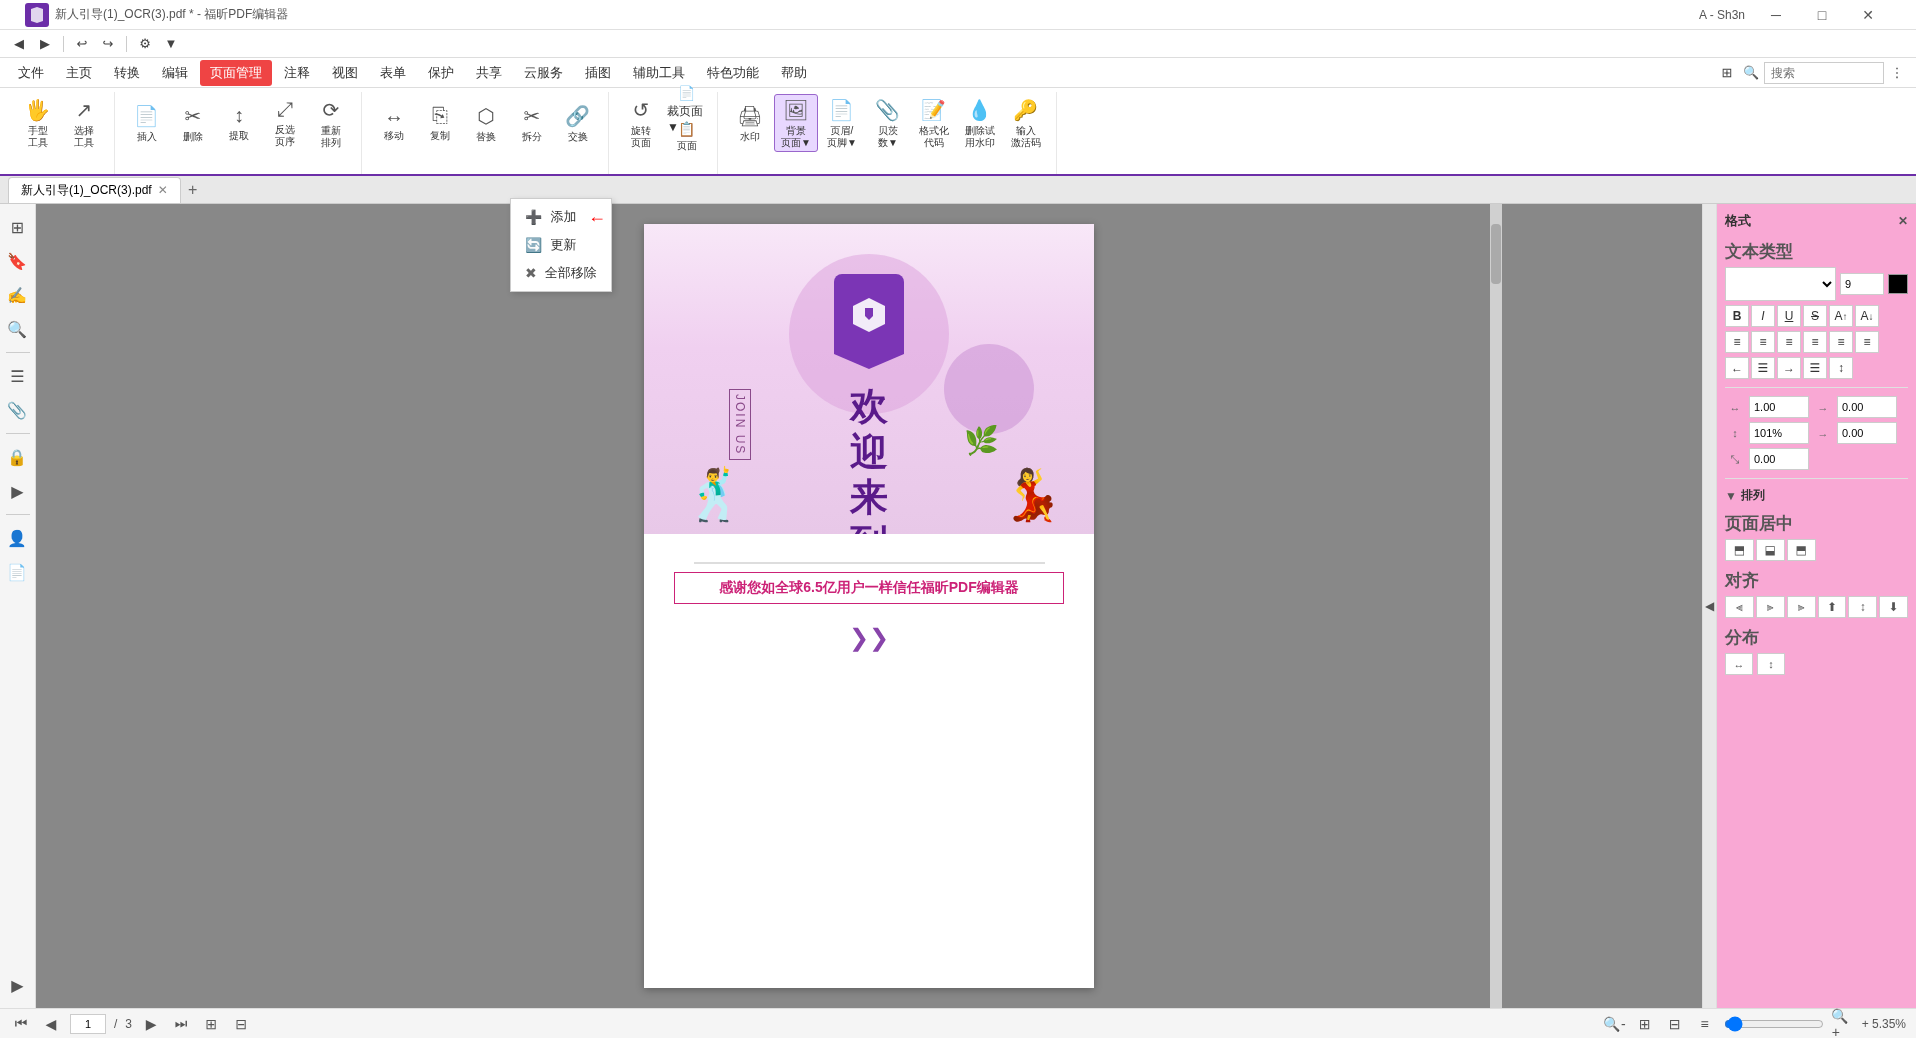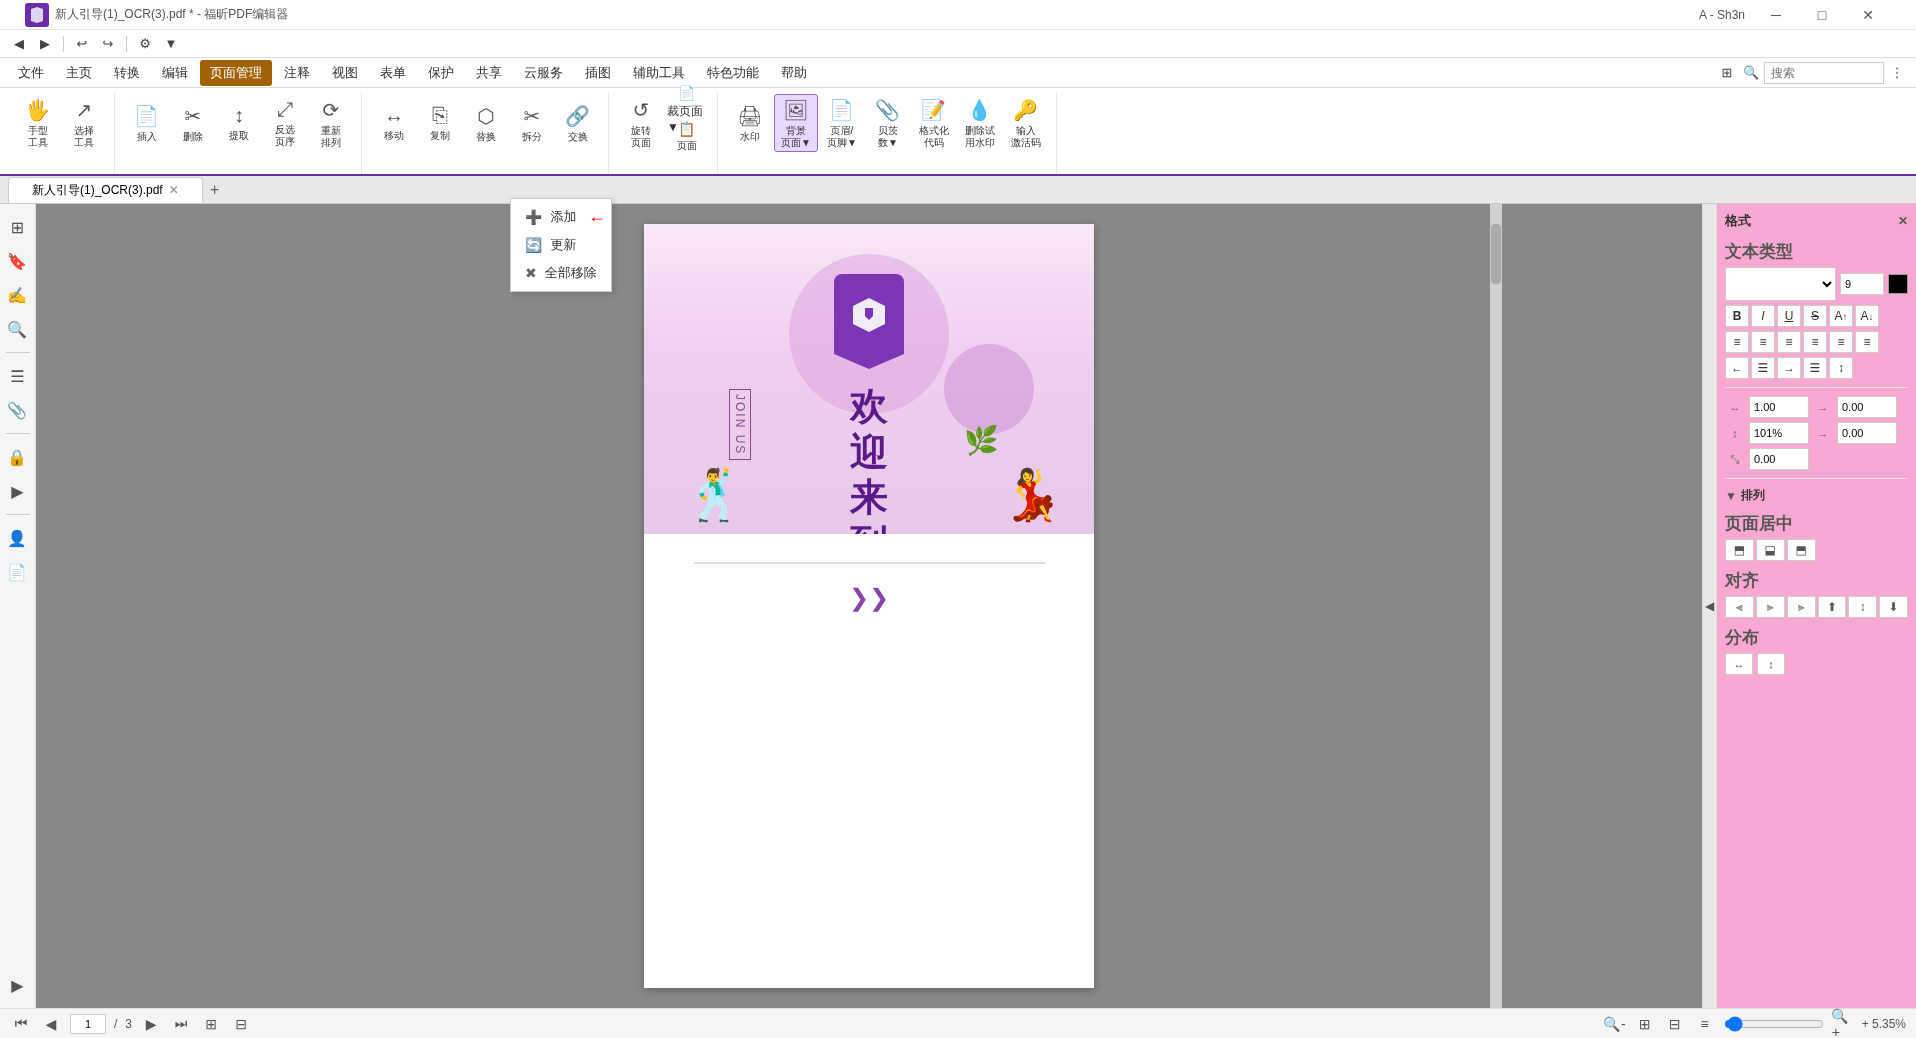--- a/index.html
+++ b/index.html
@@ -47,21 +47,21 @@
       gap: 2px;
       border-bottom: 1px solid #ddd;
     }
     .menu-item {
       padding: 4px 10px;
       cursor: pointer;
       font-size: 13px;
       color: #333;
       border-radius: 3px;
     }
-    .menu-item.active { background: #a16207; color: white; }
+    .menu-item.active { background: #ef4444; color: white; }
 
     
     .ribbon {
       background: #fff;
       height: 88px;
       display: flex;
       align-items: stretch;
       padding: 4px 8px 0;
       border-bottom: 2px solid #6c2ea8;
       gap: 2px;
@@ -118,21 +118,21 @@
       display: flex;
       align-items: center;
       padding: 0 8px;
       gap: 0;
       border-bottom: 1px solid #ccc;
     }
     .tab-item {
       background: #f5f5f5;
       border: 1px solid #ccc;
       border-bottom: none;
-      padding: 4px 23px;
+      padding: 4px 12px;
       font-size: 12px;
       cursor: pointer;
       display: flex;
       align-items: center;
       gap: 6px;
       border-radius: 4px 4px 0 0;
     }
     .tab-item.active { background: white; }
     .tab-close { font-size: 12px; color: #888; cursor: pointer; }
     .tab-add { width: 24px; height: 24px; display: flex; align-items: center; justify-content: center; cursor: pointer; font-size: 16px; color: #666; }
@@ -725,20 +725,21 @@
         <div class="welcome-text">欢<br>迎<br>来<br>到<br>福<br>昕</div>
 
         <div class="leaf-deco">🌿</div>
 
         <div class="dancer-left">🕺</div>
         <div class="dancer-right">💃</div>
       </div>
 
       <div class="pdf-content">
         <div class="pdf-line"></div>
+        <div class="pdf-tagline">感谢您如全球6.5亿用户一样信任福昕PDF编辑器</div>
         <div class="pdf-arrow">❯❯</div>
       </div>
     </div>
   </div>
 
   <div class="panel-toggle">◀</div>
 
   <div class="right-panel">
     <div class="panel-header">
       <span>格式</span>

